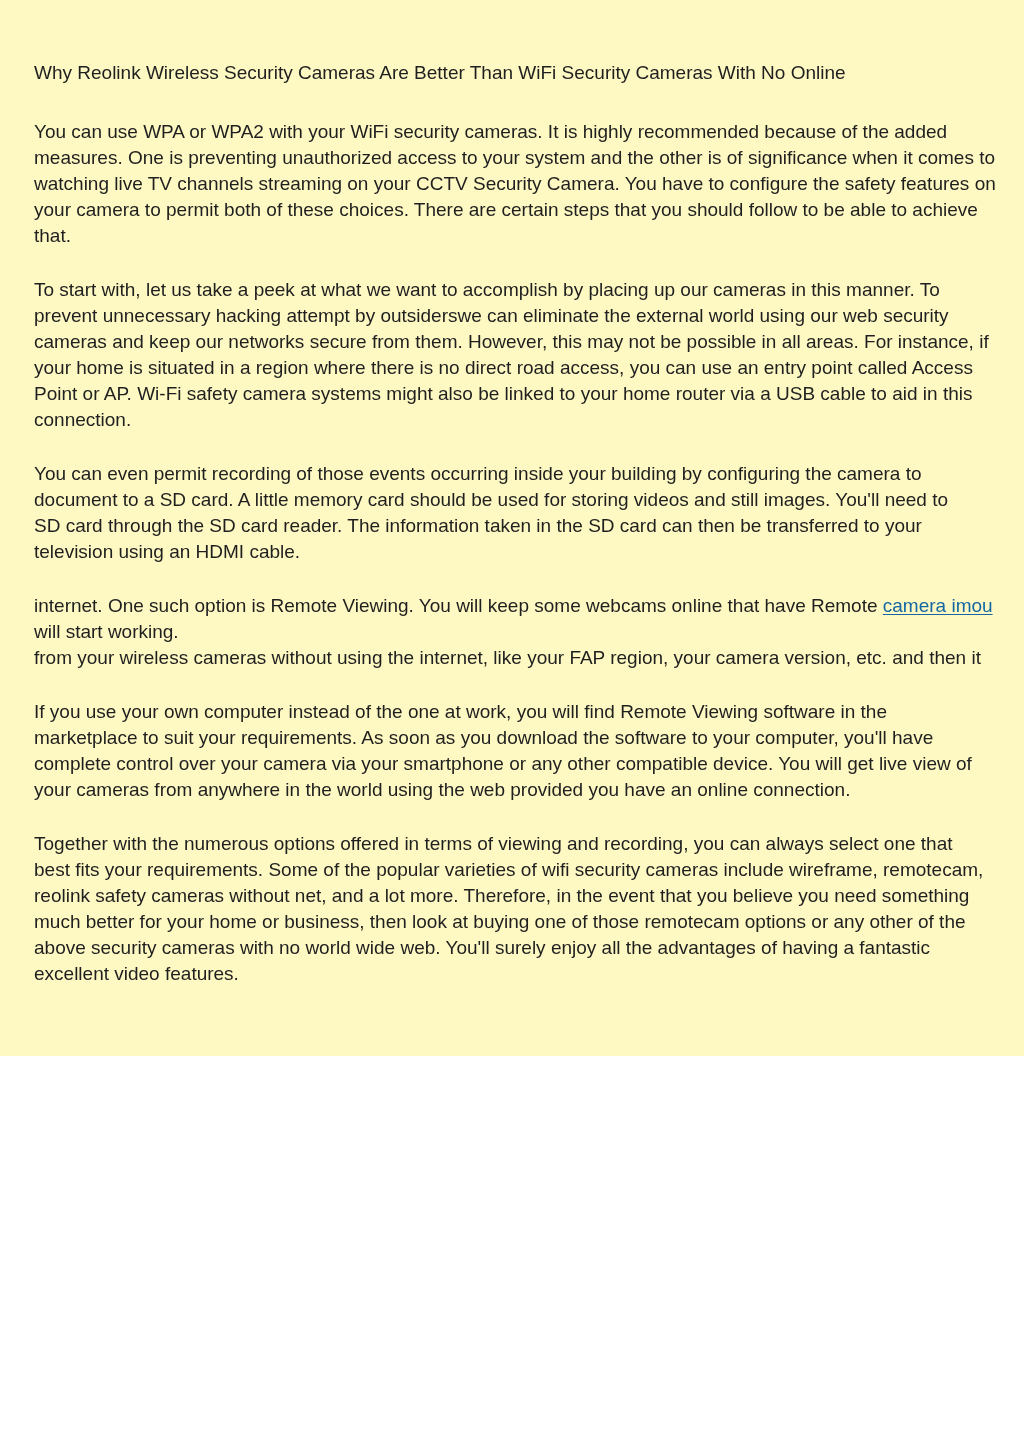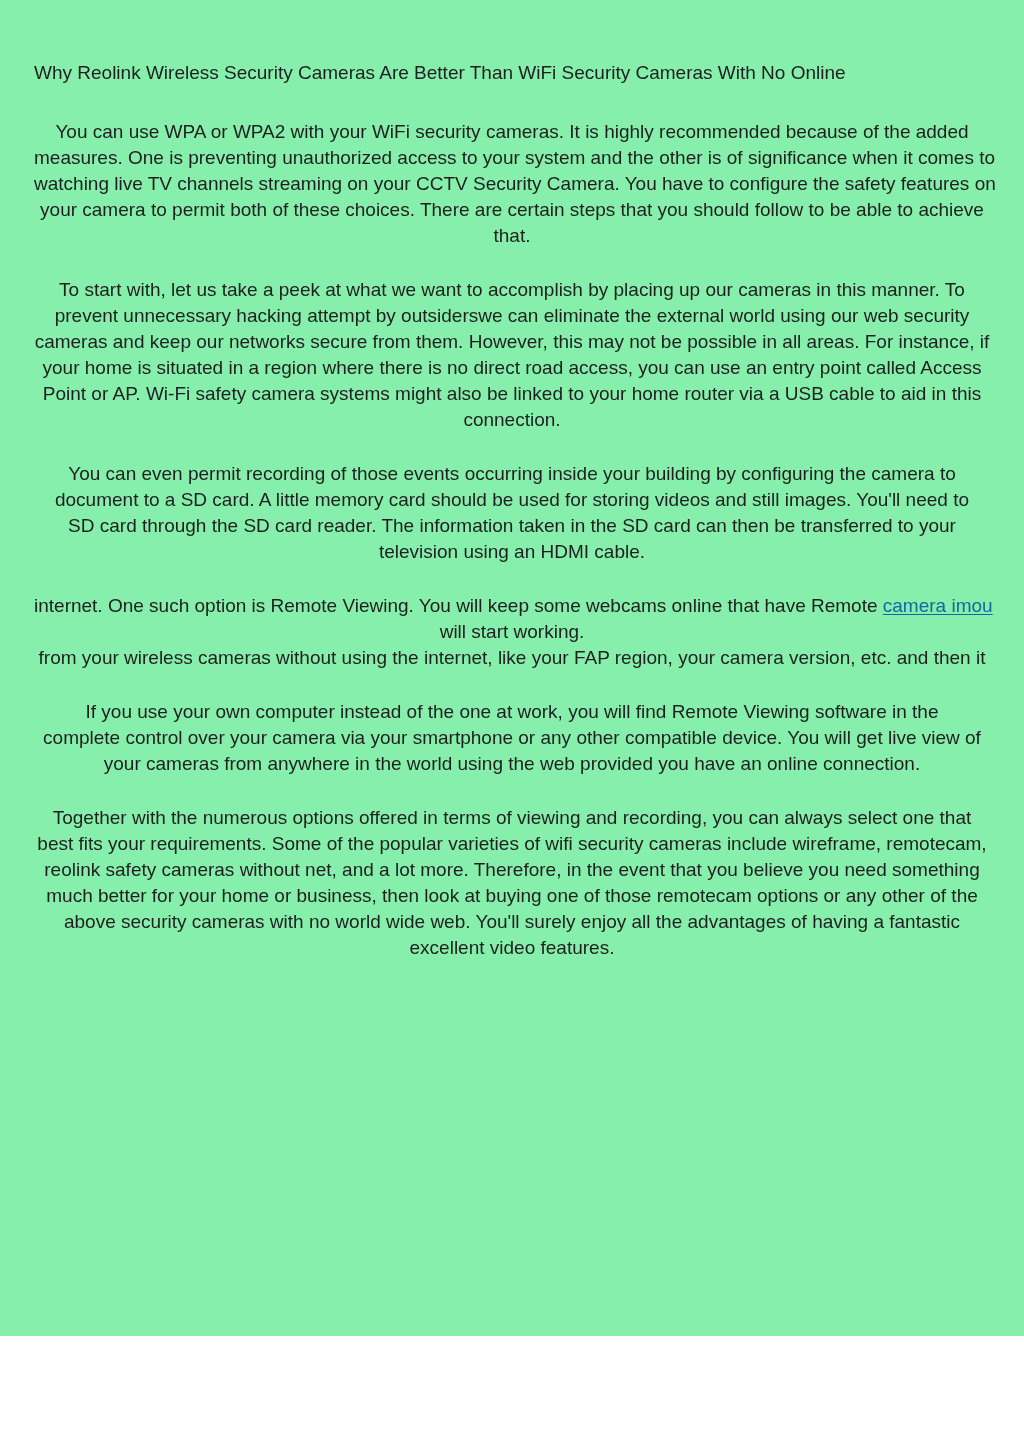--- a/index.html
+++ b/index.html
@@ -11,35 +11,34 @@
     width: 1024px;
     height: 1449px;
     overflow: hidden;
     font-family: "Liberation Sans", "DejaVu Sans", sans-serif;
     color: #1f1f1f;
     -webkit-font-smoothing: antialiased;
   }
   .page {
     box-sizing: border-box;
     width: 1024px;
-    height: 1336px;
+    height: 1056px;
     padding: 60px 34px 0 34px;
-    background: #86efac;
+    background: #fef9c3;
   }
   .doc-title {
     font-size: 19px;
     font-weight: 400;
     line-height: 26px;
     margin: 0 0 33px 0;
     white-space: nowrap;
   }
   p.para {
     margin: 0 0 28px 0;
     padding: 0;
-    text-align: center;
   }
   .line {
     font-size: 19px;
     line-height: 26px;
     white-space: nowrap;
   }
   a.doc-link {
     color: #1566a3;
     font-weight: 400;
     text-decoration: underline;
@@ -79,20 +78,21 @@
   </p>
 
   <p class="para">
     <span class="line" style="display:block"><span>internet. One such option is Remote Viewing. You will keep some webcams online that have Remote </span><a class="doc-link" href="#">camera imou</a></span>
     <span class="line" style="display:block">will start working.</span>
     <span class="line" style="display:block">from your wireless cameras without using the internet, like your FAP region, your camera version, etc. and then it</span>
   </p>
 
   <p class="para">
     <span class="line" style="display:block">If you use your own computer instead of the one at work, you will find Remote Viewing software in the</span>
+    <span class="line" style="display:block">marketplace to suit your requirements. As soon as you download the software to your computer, you'll have</span>
     <span class="line" style="display:block">complete control over your camera via your smartphone or any other compatible device. You will get live view of</span>
     <span class="line" style="display:block">your cameras from anywhere in the world using the web provided you have an online connection.</span>
   </p>
 
   <p class="para">
     <span class="line" style="display:block">Together with the numerous options offered in terms of viewing and recording, you can always select one that</span>
     <span class="line" style="display:block">best fits your requirements. Some of the popular varieties of wifi security cameras include wireframe, remotecam,</span>
     <span class="line" style="display:block">reolink safety cameras without net, and a lot more. Therefore, in the event that you believe you need something</span>
     <span class="line" style="display:block">much better for your home or business, then look at buying one of those remotecam options or any other of the</span>
     <span class="line" style="display:block">above security cameras with no world wide web. You'll surely enjoy all the advantages of having a fantastic</span>

